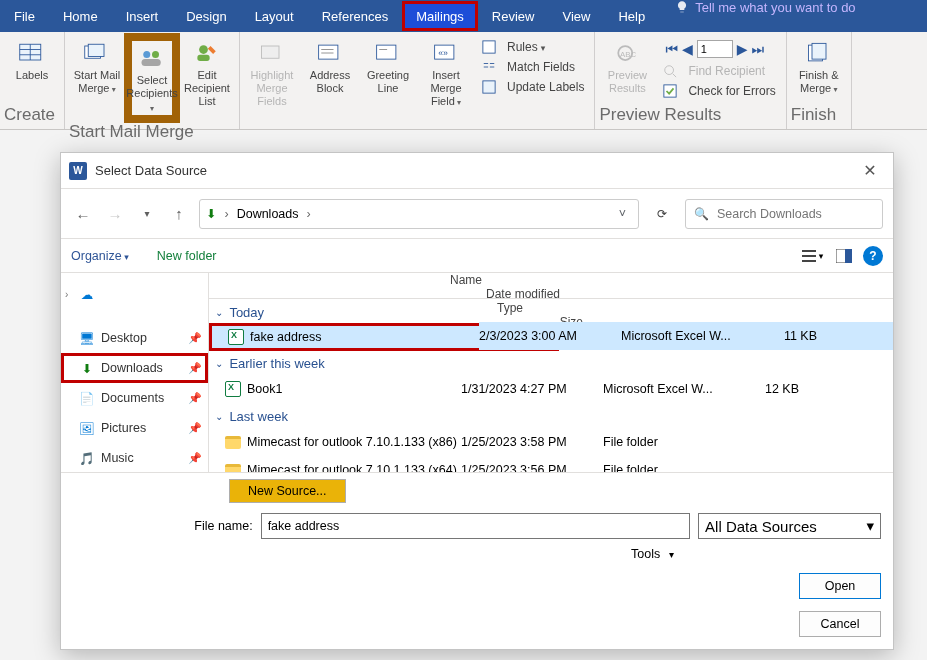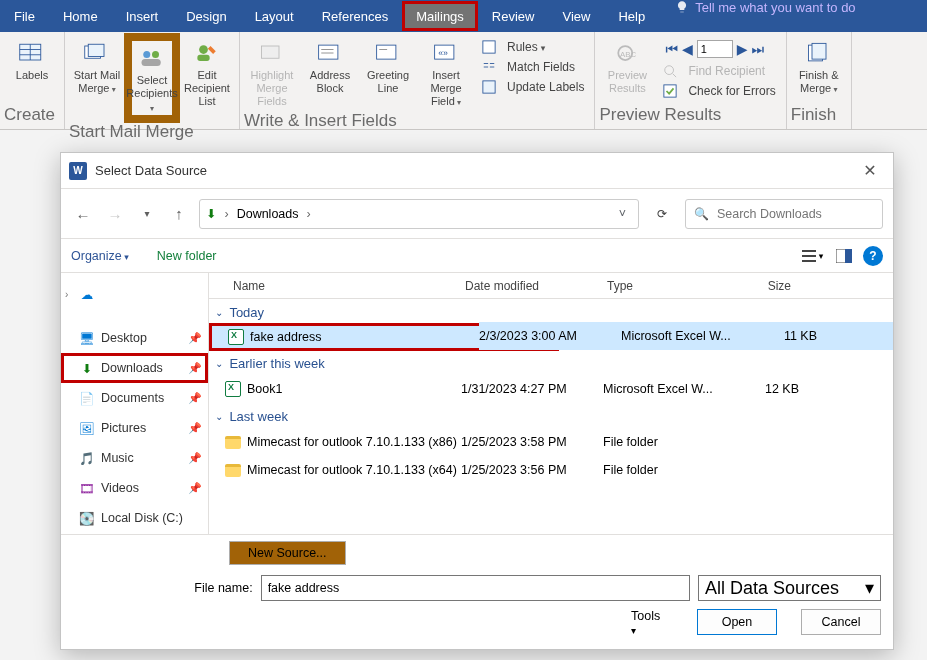--- a/index.html
+++ b/index.html
@@ -21,21 +21,21 @@
     align-items: stretch;
     color: #fff;
   }
   .tab {
     padding: 0 14px;
     display: flex;
     align-items: center;
     font-size: 13px;
     cursor: pointer;
   }
-  .tab.active { background: #737373; }
+  .tab.active { background: #1d4ed8; }
   .tab-highlight {
     border: 3px solid #c00000;
     margin: 1px 0;
     padding: 0 11px;
   }
   .tell-me {
     display: flex; align-items: flex-start; gap: 6px;
     padding-left: 16px;
     color: #c4b5fd;
     font-size: 13px;
@@ -222,21 +222,21 @@
     border: 3px solid #c00000;
     padding: 0 3px 0 15px;
   }
   .navicon { width:16px; height:16px; display:flex; align-items:center; justify-content:center; }
 
   
   .filelist { flex:1; display:flex; flex-direction:column; }
   .fl-head {
     display:flex; height:26px; align-items:center;
     border-bottom: 1px solid #e1dfdd;
-    font-size:12px; color:#444;
+    font-size:12px; color:#444;flex-direction:column;
   }
   .fl-head > div { padding: 0 6px; }
   .col-name { width: 250px; padding-left: 24px !important; }
   .col-date { width: 142px; }
   .col-type { width: 120px; }
   .col-size { width: 76px; text-align:right; }
 
   .fl-body { flex:1; overflow:auto; font-size:12.5px; }
 
   .grp-head {
@@ -272,44 +272,44 @@
     border-top:3px solid #e8b93a;
   }
 
   
   .dlg-foot {
     border-top:1px solid #e1dfdd;
     padding: 6px 12px 12px;
   }
   .newsrc {
     display:inline-block;
-    border:1px solid #adadad; background:#a16207;
+    border:1px solid #adadad; background:#eab308;
     padding: 4px 18px; margin: 0 0 10px 156px;
     font-size:12.5px; cursor:pointer;
   }
   .fn-row {
     display:flex; align-items:center; gap:8px;
     margin-left: 120px;
   }
   .fn-label { width:60px; text-align:right; font-size:12.5px; }
   .fn-input {
     width: 432px; height:26px;
     border:1px solid #767676; padding:0 6px;
     font-size:12.5px;
   }
   .fn-filter {
     width: 184px; height:26px;
     border:1px solid #767676; padding:12px 6px;
-    font-size:18px;
+    font-size:15px;
     display:flex; align-items:center; justify-content:space-between;
     cursor:pointer;
   }
   .btns-row {
-    display:flex; justify-content:flex-end; align-items:flex-start;
-    gap:24px; margin-top:8px;
+    display:flex; justify-content:flex-end; align-items:flex-end;
+    gap:12px; margin-top:8px;flex-direction:column;
   }
   .tools { margin-right:auto; margin-left: 558px; cursor:pointer; font-size:12.5px;}
   .tools::after{content:" ▾"; font-size:10px; margin-left:6px;}
   .btn {
     width: 82px; height:26px;
     border:1px solid #adadad; background:#fdfdfd;
     font-size:12.5px; cursor:pointer;
   }
   .btn.primary { border:1px solid #0078d4; }
 
@@ -444,21 +444,20 @@
           <span>Match Fields</span>
         </div>
         <div class="stack-item">
           <svg viewBox="0 0 16 16">
               <rect x="1" y="1" width="14" height="14" fill="#eaf3fb" stroke="#2b579a"></rect>
             </svg>
           <span>Update Labels</span>
         </div>
       </div>
     </div>
-    <div class="rg-label">Write &amp; Insert Fields</div>
   </div>
 
   <div class="ribbon-group">
     <div class="rg-buttons">
       <div class="rb disabled">
         <div class="rb-icon">
           <svg viewBox="0 0 32 24">
               <circle cx="14" cy="12" r="8" fill="none" stroke="#bbb" stroke-width="2"></circle>
               <text x="8" y="16" font-size="9" fill="#bbb">ABC</text>
             </svg>

